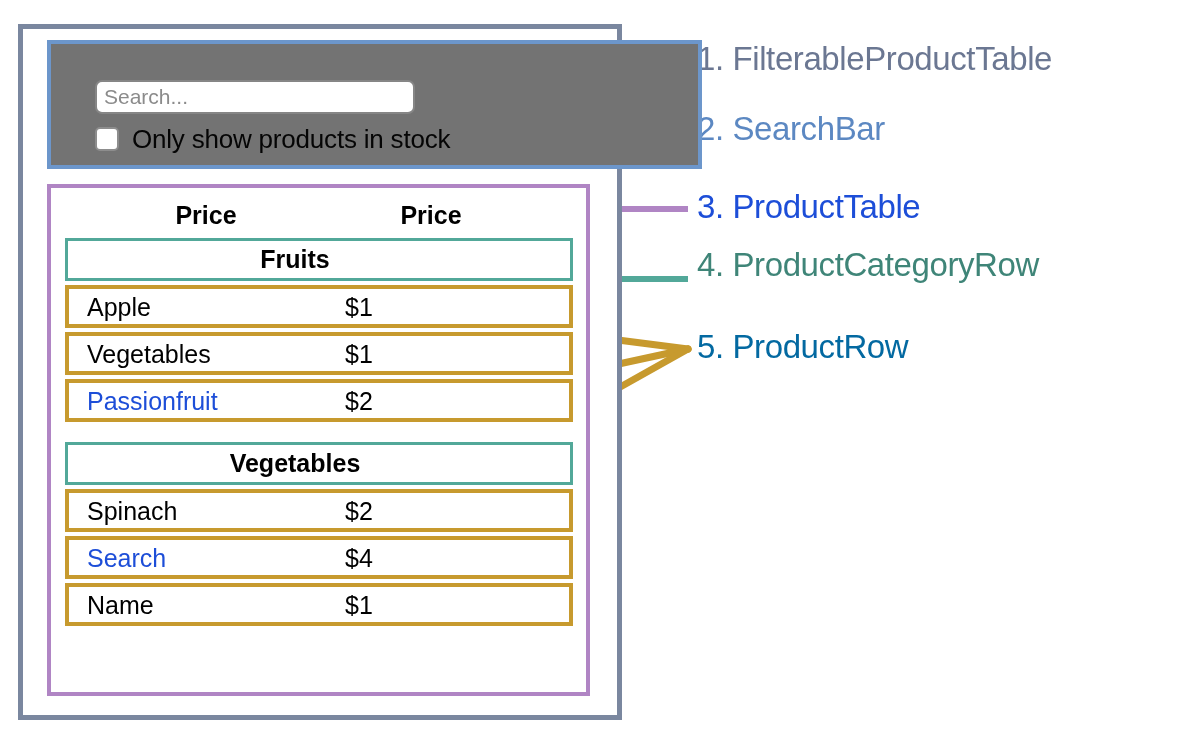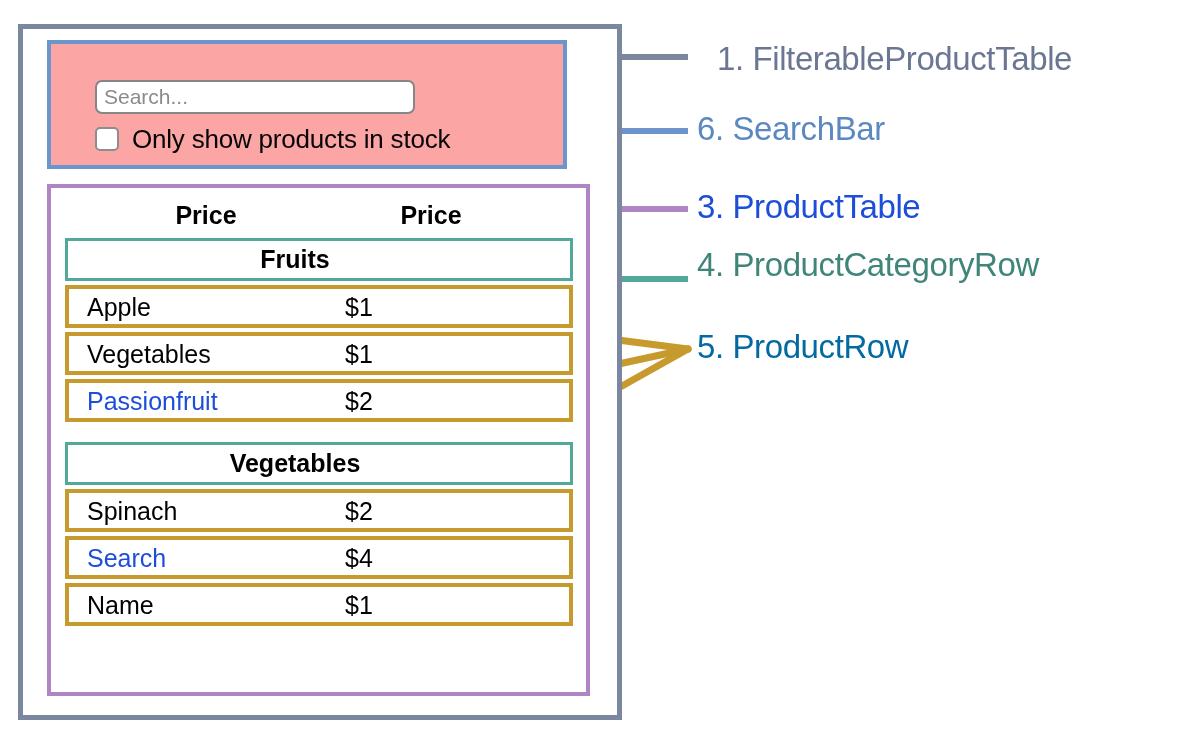--- a/index.html
+++ b/index.html
@@ -25,25 +25,25 @@
     border: 5px solid #7a879f;
     box-sizing: border-box;
     background: #ffffff;
   }
 
   
   #search-bar {
     position: absolute;
     left: 24px;
     top: 11px;
-    width: 520px;
+    width: 655px;
     height: 129px;
     border: 4px solid #6c96cb;
     box-sizing: border-box;
-    background: #fca5a5;
+    background: #737373;
   }
   #search-input {
     position: absolute;
     left: 44px;
     top: 36px;
     width: 320px;
     height: 34px;
     box-sizing: border-box;
     border: 2px solid #868686;
     border-radius: 7px;
@@ -188,21 +188,21 @@
     height: 744px;
     pointer-events: none;
   }
   .legend-label {
     position: absolute;
     font-family: "Liberation Sans", sans-serif;
     font-size: 33px;
     letter-spacing: -0.4px;
     white-space: nowrap;
   }
-  #legend-label-1 { left: 697px; top: 40px;  color: #6b7792; margin-left: 20px; }
+  #legend-label-1 { left: 697px; top: 40px;  color: #6b7792; }
   #legend-label-2 { left: 697px; top: 110px; color: #5c88c2; }
   #legend-label-3 { left: 697px; top: 188px; color: #1d4ed8; }
   #legend-label-4 { left: 697px; top: 246px; color: #3f8578; }
   #legend-label-5 { left: 697px; top: 328px; color: #0369a1; }
 </style>
 </head>
 <body>
 
 <svg id="legend" viewBox="0 0 1200 744">
 
@@ -214,21 +214,21 @@
 
   <path d="M 535 279 L 688 279" stroke="#52a899" stroke-width="6" fill="none"></path>
 
   <path d="M 540 330 L 688 349" stroke="#c79a2e" stroke-width="7" fill="none" stroke-linecap="round"></path>
   <path d="M 540 381 L 688 349" stroke="#c79a2e" stroke-width="7" fill="none" stroke-linecap="round"></path>
   <path d="M 540 432 L 688 349" stroke="#c79a2e" stroke-width="7" fill="none" stroke-linecap="round"></path>
 
   <foreignObject x="0" y="0" width="1200" height="744">
     <div xmlns="http://www.w3.org/1999/xhtml">
       <div class="legend-label" id="legend-label-1">1. FilterableProductTable</div>
-      <div class="legend-label" id="legend-label-2">6. SearchBar</div>
+      <div class="legend-label" id="legend-label-2">2. SearchBar</div>
       <div class="legend-label" id="legend-label-3">3. ProductTable</div>
       <div class="legend-label" id="legend-label-4">4. ProductCategoryRow</div>
       <div class="legend-label" id="legend-label-5">5. ProductRow</div>
     </div>
   </foreignObject>
 </svg>
 
 <div id="filterable-product-table">
 
   <div id="search-bar">

